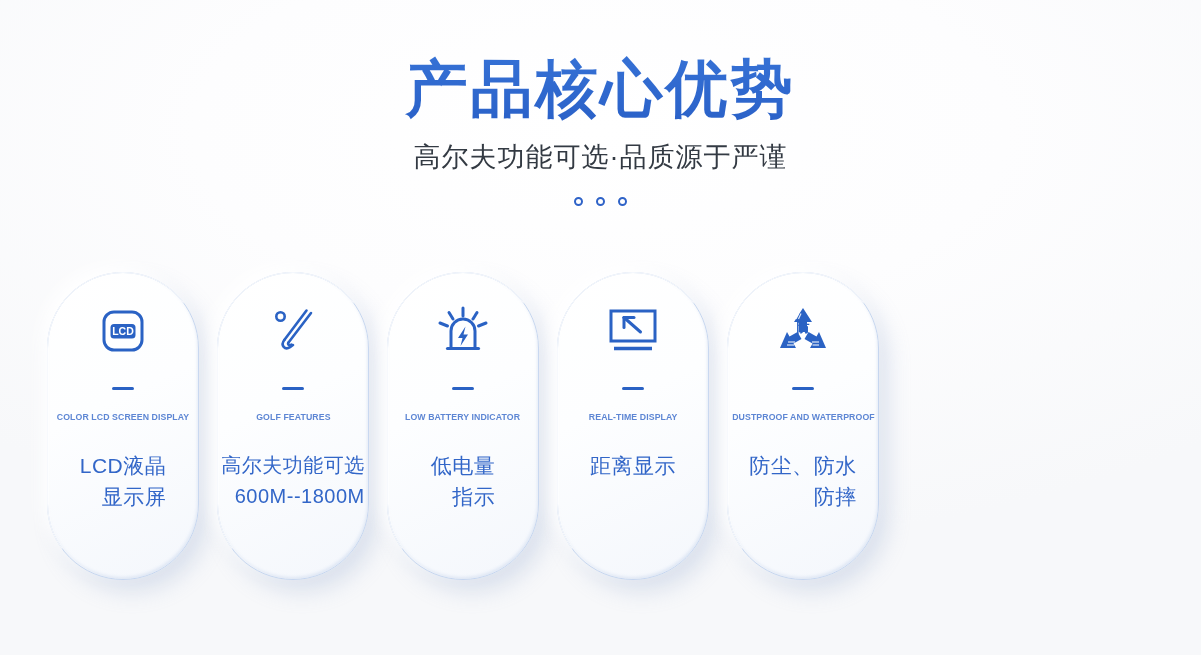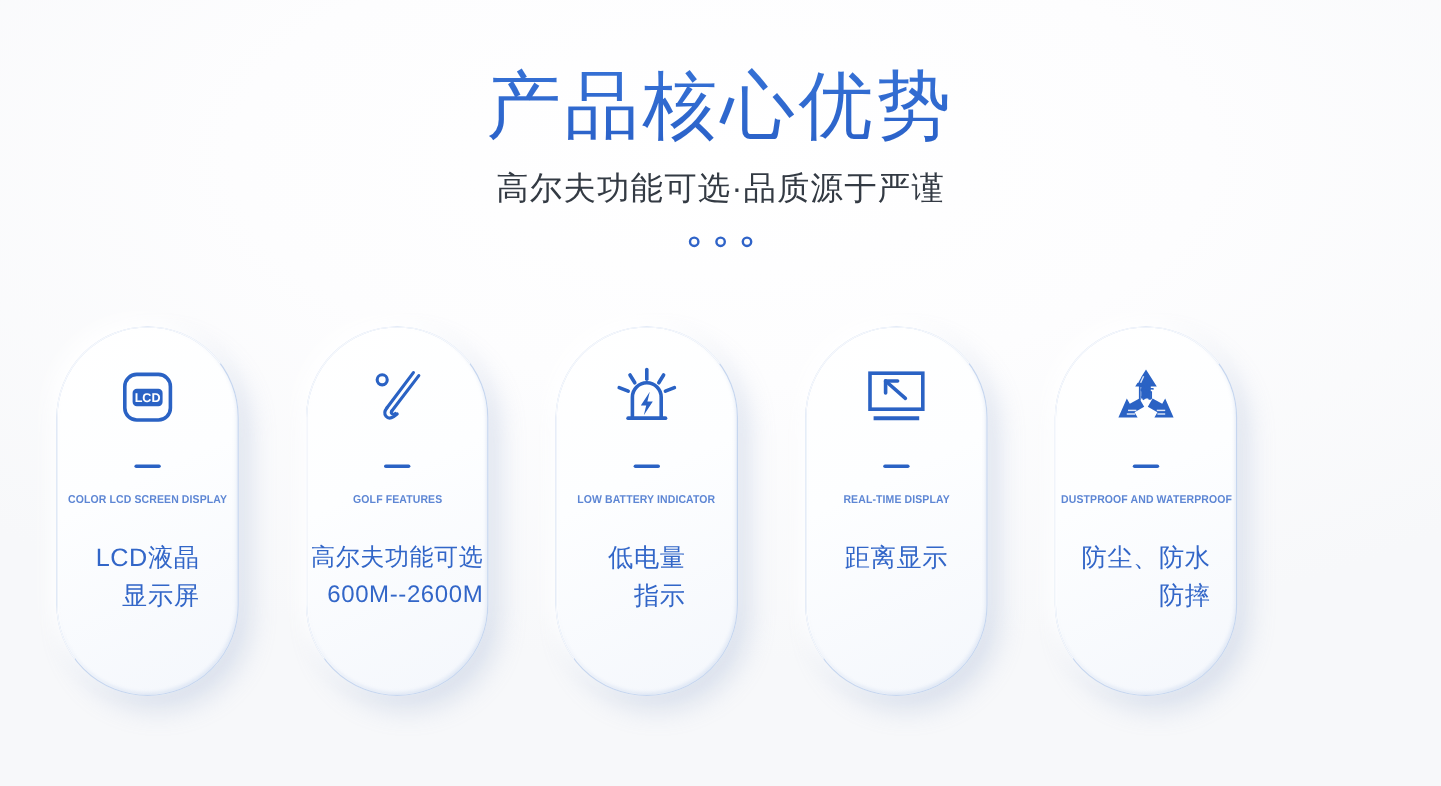--- a/index.html
+++ b/index.html
@@ -27,21 +27,21 @@
     position: absolute;
     top: 0; left: 0;
     width: 1201px;
     text-align: center;
   }
   .title {
     margin: 0;
     padding-top: 56px;
     font-size: 62px;
     line-height: 1.08;
-    font-weight: normal;
+    font-weight: bold;
     letter-spacing: 3px;
     color: #2f6fd0;
     background: linear-gradient(180deg, #3f7ee0 0%, #2a61c8 100%);
     -webkit-background-clip: text;
     background-clip: text;
     -webkit-text-fill-color: transparent;
   }
   .subtitle {
     margin: 0;
     padding-top: 16px;
@@ -67,21 +67,21 @@
   }
 
   
   .cards {
     position: absolute;
     top: 272px;
     left: 47px;
     width: 1107px;
     height: 308px;
     display: flex;
-    gap: 56px;
+    gap: 18px;
   }
   .card {
     position: relative;
     width: 152px;
     height: 308px;
     box-sizing: border-box;
     border-radius: 76px;
     background: linear-gradient(155deg, #ffffff 0%, #fdfeff 42%, #f4f7fc 100%);
     border: 1px solid #c6d6ef;
     box-shadow:
@@ -177,21 +177,21 @@
           <circle cx="15.5" cy="12.5" r="4.2" stroke="#2a62c4" stroke-width="2.6"></circle>
           <path d="M46 9 L23.5 38.5" stroke="#2a62c4" stroke-width="2.6" stroke-linecap="round"></path>
           <path d="M41.5 6.5 L19.5 35.8" stroke="#2a62c4" stroke-width="2.6" stroke-linecap="round"></path>
           <path d="M19.5 35.8 C15 41.5 20 46.5 25 43.2 L28 41" stroke="#2a62c4" stroke-width="2.6" stroke-linecap="round" fill="none"></path>
           <path d="M23.5 38.5 C22 40.5 24.5 42 26.5 40.6" stroke="#2a62c4" stroke-width="2.6" stroke-linecap="round" fill="none"></path>
         </svg>
       </div>
       <div class="divider"></div>
       <div class="en-label">GOLF FEATURES</div>
       <div class="cn-label wide">高尔夫功能可选
-600M--2600M</div>
+600M--1800M</div>
     </div>
 
 
     <div class="card">
       <div class="icon-wrap">
         <svg width="56" height="54" viewBox="0 0 56 54" fill="none">
           <path d="M16 44 V27 a12 12 0 0 1 24 0 V44" stroke="#2a62c4" stroke-width="3" fill="none"></path>
           <path d="M12.5 44.5 L43.5 44.5" stroke="#2a62c4" stroke-width="3.2" stroke-linecap="round"></path>
           <path d="M28 4 L28 12" stroke="#2a62c4" stroke-width="3" stroke-linecap="round"></path>
           <path d="M14 8.5 L18 15" stroke="#2a62c4" stroke-width="3" stroke-linecap="round"></path>

